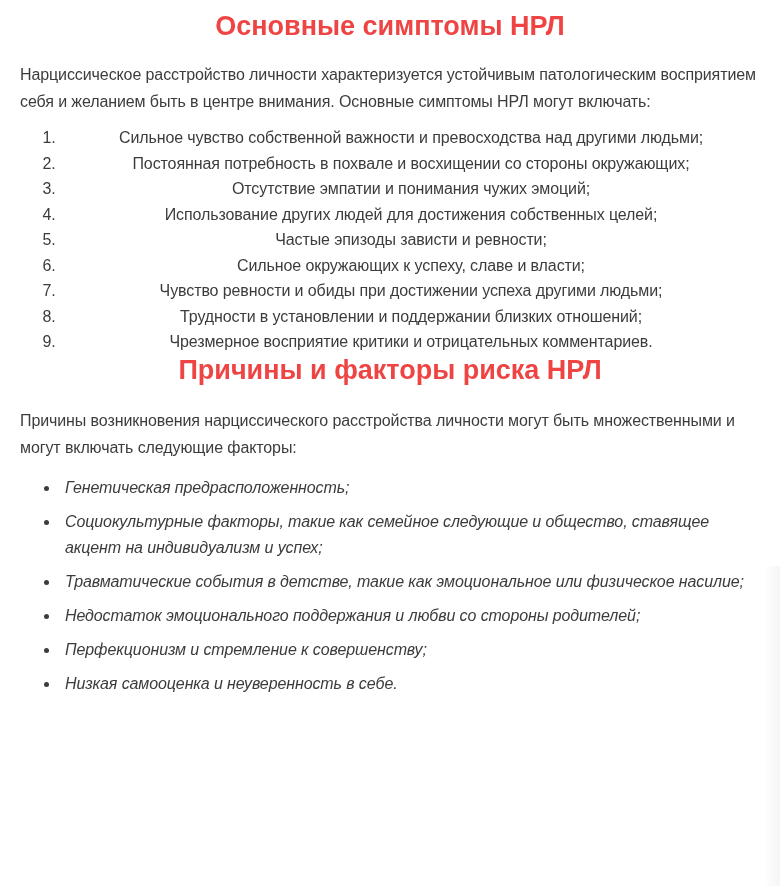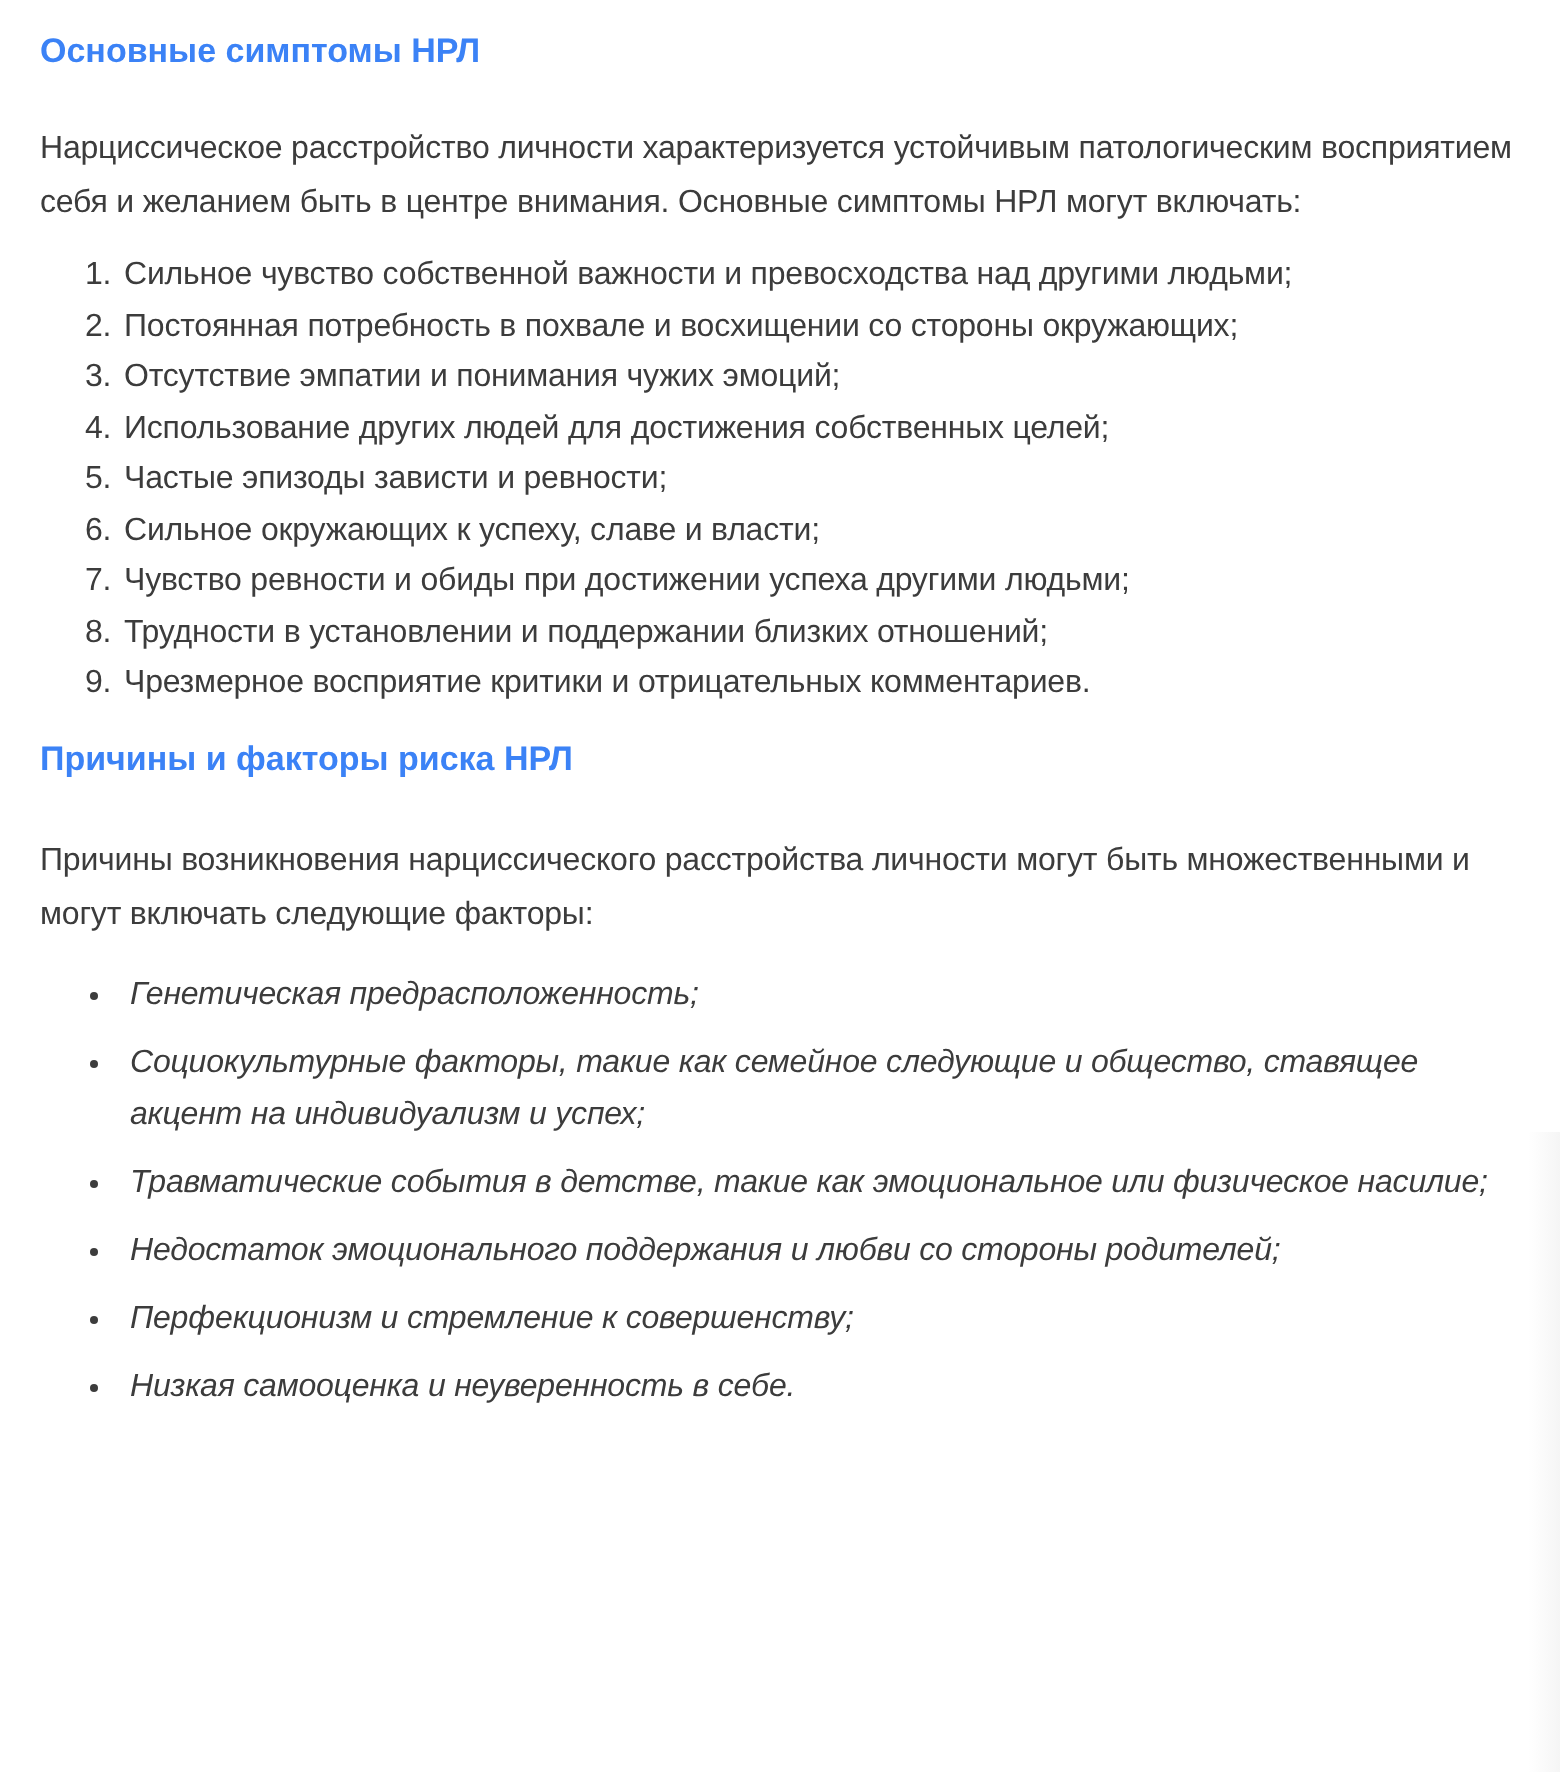--- a/index.html
+++ b/index.html
@@ -14,43 +14,45 @@
     box-sizing: border-box;
     padding: 13px 20px 10px 20px;
     background: #ffffff;
     font-family: "Liberation Sans", "DejaVu Sans", sans-serif;
     color: #3c3c3c;
     font-size: 16px;
     letter-spacing: -0.1px;
     overflow: hidden;
   }
   .section-heading {
-    font-size: 17px;
+    font-size: 27px;
     line-height: 26px;
     font-weight: 700;
-    color: #3b82f6;
+    color: #ef4444;
     margin: 0 0 22px 0;
     letter-spacing: 0;
+    text-align: center;
   }
   .section-heading.second {
-    margin-top: 12px;
+    margin-top: 2px;
     margin-bottom: 24px;
   }
   p {
     margin: 0 0 0 0;
     line-height: 27px;
     max-width: 744px;
   }
   p.intro-first { margin-bottom: 0; }
   p.outro-first { margin: 13px 0 0 0; }
   p.intro-second { margin: 24px 0 0 0; }
   p.outro-second { margin: 8px 0 0 0; }
   ol.symptoms-list {
     margin: 10px 0 0 0;
     padding: 0 0 0 40px;
+    text-align: center;
   }
   ol.symptoms-list li {
     line-height: 25.5px;
     padding-left: 2px;
   }
   ul.factors-list {
     margin: 14px 0 0 0;
     padding: 0 0 0 40px;
   }
   ul.factors-list li {

